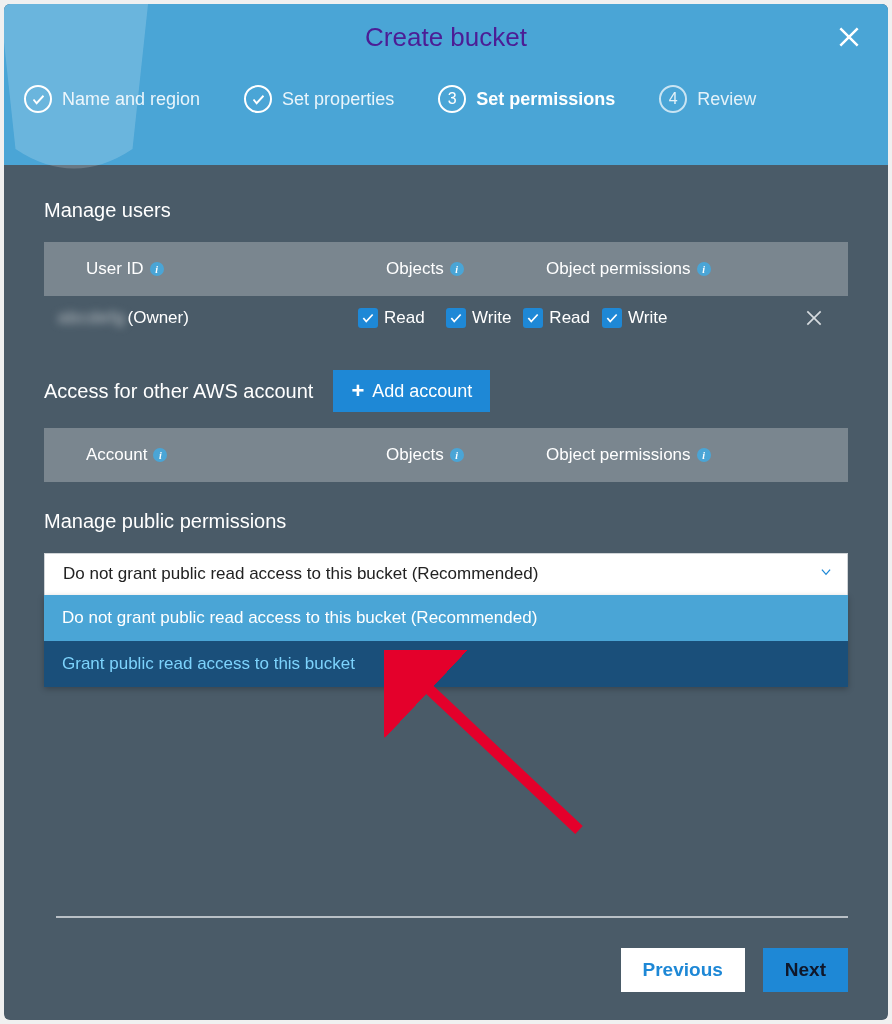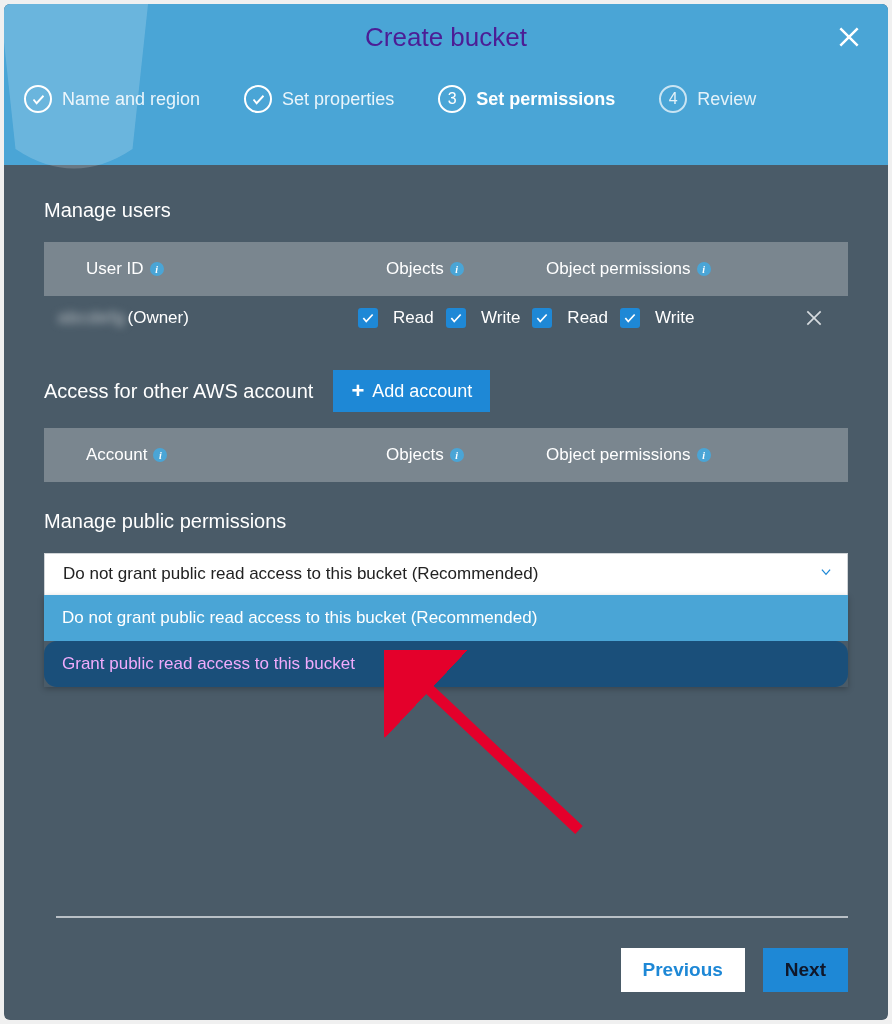--- a/index.html
+++ b/index.html
@@ -49,21 +49,21 @@
     width: 14px; height: 14px; border-radius: 50%; background: #4aa5d6; color: #fff;
     display: inline-flex; align-items: center; justify-content: center; font-size: 10px; font-weight: 700;
     font-style: italic; font-family: serif;
   }
   .tbl-row {
     display: grid; grid-template-columns: 300px 160px 260px 1fr;
     align-items: center; padding: 12px 14px; font-size: 17px;
   }
   .owner-id { display: flex; align-items: center; gap: 2px; }
   .blur { filter: blur(4px); color: #c3c8cc; letter-spacing: 1px; }
-  .cb-group { display: flex; align-items: center; gap: 11px; }
+  .cb-group { display: flex; align-items: center; gap: 2px; }
   .cb {
     width: 20px; height: 20px; background: #1e88d6; border-radius: 3px; display: inline-flex;
     align-items: center; justify-content: center; margin-right: 4px; flex-shrink: 0;
   }
   .cb svg { width: 14px; height: 14px; stroke: #fff; stroke-width: 3; fill: none; }
   .row-close { display: flex; justify-content: flex-end; padding-right: 10px; }
   .row-close svg { width: 20px; height: 20px; stroke: #d6dbdf; stroke-width: 2; }
 
   .row-acct {
     display: flex; align-items: center; gap: 20px; margin: 30px 0 16px 0;
@@ -82,21 +82,21 @@
   .chev svg { width: 14px; height: 14px; stroke: #1e88d6; stroke-width: 2.2; fill: none; }
   .dropdown {
     position: relative;
   }
   .dd-options {
     position: absolute; left: 0; right: 0; top: 42px; z-index: 5;
     box-shadow: 0 2px 6px rgba(0,0,0,0.25);
   }
   .dd-opt { height: 46px; display: flex; align-items: center; padding: 0 18px; font-size: 17px; cursor: pointer; }
   .dd-opt.opt1 { background: #4aa5d6; color: #fff; }
-  .dd-opt.opt2 { background: #1a4f7a; color: #f0abfc; border-radius: 13px; }
+  .dd-opt.opt2 { background: #1a4f7a; color: #7dd3fc; }
   .select-row.behind { margin-top: 0; border-top: none; }
 
   .arrow-annot {
     position: absolute; top: 646px; left: 380px; pointer-events: none; z-index: 6;
   }
 
   .footer {
     position: absolute; bottom: 0; left: 12px; right: 0; padding: 0 40px 28px 40px;
   }
   .footer-line { border: none; border-top: 2px solid #b9c0c6; margin-bottom: 30px; }

